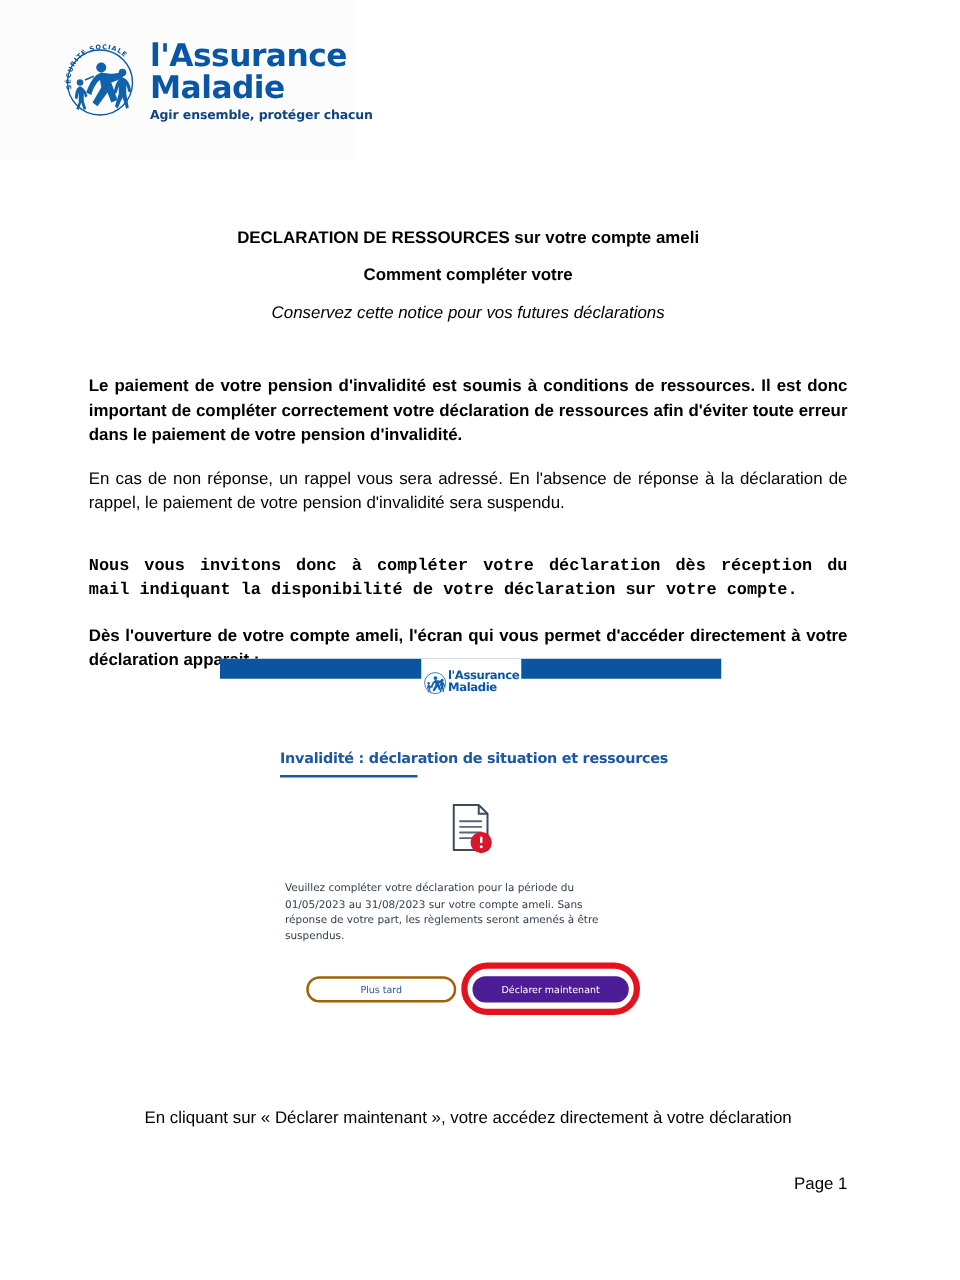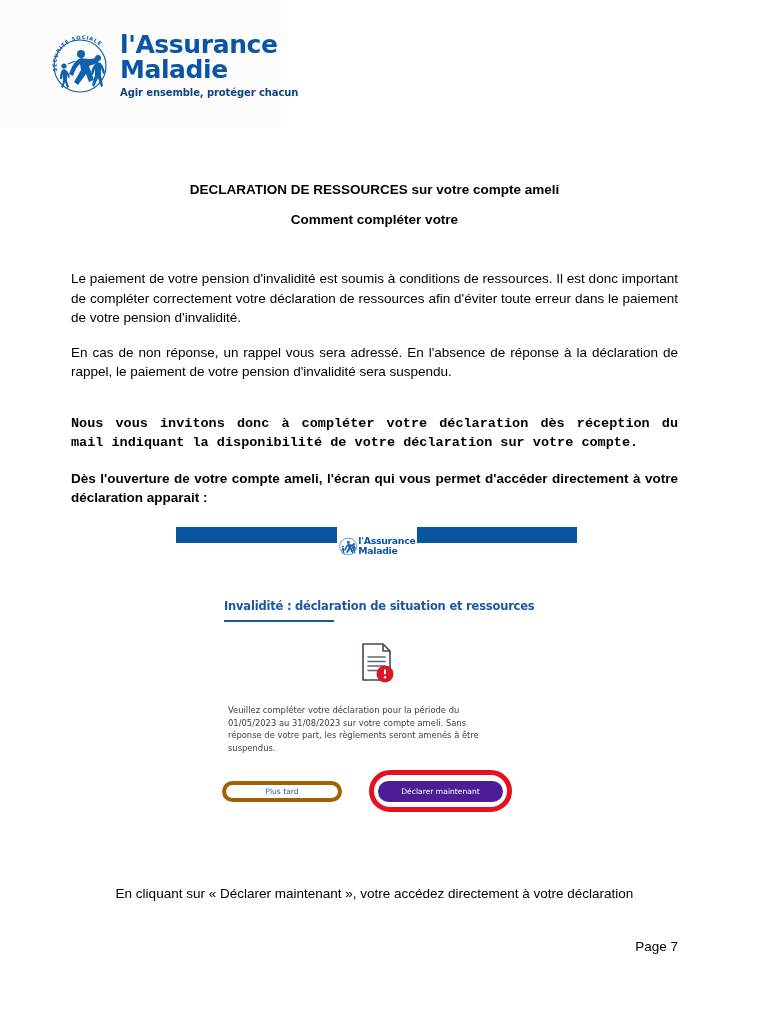--- a/index.html
+++ b/index.html
@@ -77,21 +77,21 @@
     font-style: italic;
     line-height: 30px;
   }
 
   .para {
     font-size: 13.5px;
     line-height: 19.5px;
     text-align: justify;
     margin: 0;
   }
-  .para.body-1 { margin-top: 34px; }
+  .para.body-1 { margin-top: 34px; font-weight: bold; }
   .para.body-2 { margin-top: 15px; }
   .para.bold { font-weight: bold; }
   .para.lead-1 { margin-top: 32px; font-family: Liberation Mono, monospace; }
   .para.lead-2 { margin-top: 16px; }
 
   .closing {
     font-size: 13.5px;
     line-height: 19.5px;
     margin: 0;
   }
@@ -183,25 +183,25 @@
 
   .shot-actions {
     position: absolute;
     left: 0;
     top: 250px;
     width: 401px;
     height: 30px;
   }
   .btn-later {
     position: absolute;
-    left: 46px;
+    left: 69px;
     top: 4px;
     width: 120px;
     height: 21px;
-    border: 4px solid #a16207;
+    border: 2px solid #a16207;
     border-radius: 11px;
     background: #ffffff;
     color: #2b58a0;
     font-family: "DejaVu Sans", sans-serif;
     font-size: 7.6px;
     display: flex;
     align-items: center;
     justify-content: center;
     box-sizing: border-box;
   }
@@ -279,20 +279,21 @@
     <div class="brand-line2">Maladie</div>
     <div class="brand-tagline">Agir ensemble, protéger chacun</div>
   </span>
 </div>
 
 <div class="doc">
 
   <div class="title-block">
     <div class="title-line">DECLARATION DE RESSOURCES sur votre compte ameli</div>
     <div class="title-line">Comment compléter votre</div>
+    <div class="subtitle-line">Conservez cette notice pour vos futures déclarations</div>
   </div>
 
   <p class="para body-1">Le paiement de votre pension d'invalidité est soumis à conditions de ressources. Il est donc important de compléter correctement votre déclaration de ressources afin d'éviter toute erreur dans le paiement de votre pension d'invalidité.</p>
   <p class="para body-2">En cas de non réponse, un rappel vous sera adressé. En l'absence de réponse à la déclaration de rappel, le paiement de votre pension d'invalidité sera suspendu.</p>
   <p class="para bold lead-1">Nous vous invitons donc à compléter votre déclaration dès réception du mail indiquant la disponibilité de votre déclaration sur votre compte.</p>
   <p class="para bold lead-2">Dès l'ouverture de votre compte ameli, l'écran qui vous permet d'accéder directement à votre déclaration apparait :</p>
 
 </div>
 
 <div class="shot-wrap">
@@ -348,14 +349,14 @@
     <div class="annot-oval"></div>
   </div>
 
 </div>
 
 <div style="position:absolute; left:71px; top:884px; width:607px;text-align:center;">
   <p class="closing">En cliquant sur « Déclarer maintenant », votre accédez directement à votre déclaration</p>
 </div>
 
 <div class="footer">
-  <span>Page 7</span>
+  <span>Page 1</span>
 </div>
 
 </body></html>

